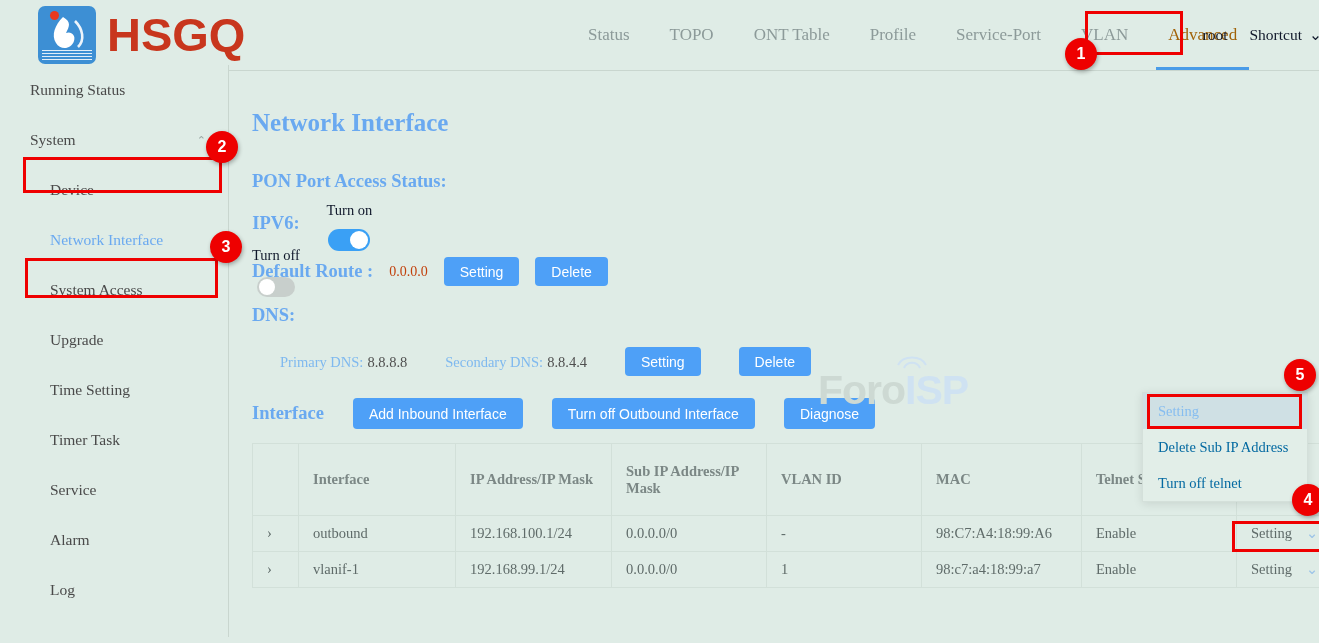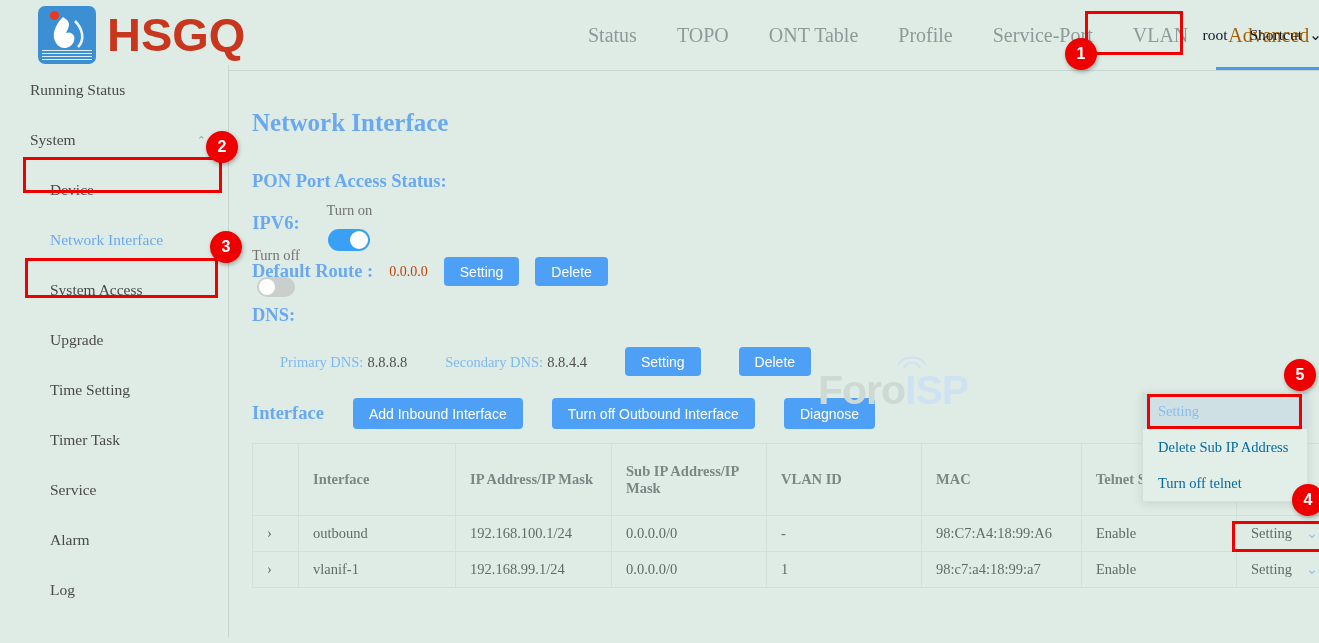--- a/index.html
+++ b/index.html
@@ -41,21 +41,21 @@
     font-size: 47px; letter-spacing: 0px;
     font-family: "Liberation Sans", sans-serif;
     line-height: 48px;
   }
   .nav {
     position: absolute; left: 548px; top: 0; height: 70px;
     display: flex; align-items: center;
   }
   .nav-item {
     padding: 0 20px; height: 70px; display: flex; align-items: center;
-    color: #8c9a99; font-size: 20px; cursor: pointer; white-space: nowrap;
+    color: #8c9a99; font-size: 17px; cursor: pointer; white-space: nowrap;
   }
   .nav-item.active { color: #a16207; position: relative; }
   .nav-item.active::after {
     content: ""; position: absolute; left: 8px; right: 8px; bottom: 0;
     height: 3px; background: #4a9ce8;
   }
   .header-right {
     position: absolute; right: 8px; top: 0; height: 70px;
     display: flex; align-items: center; gap: 4px;
   }
@@ -90,21 +90,21 @@
   }
   .row-label { color: #6aa9f0; font-weight: bold; font-size: 18.5px; }
   .pon-row {
     position: absolute; left: 22px; top: 100px;
     display: flex; align-items: center; gap: 10px; flex-direction: column;
   }
   .ipv6-row {
     position: absolute; left: 22px; top: 142px;
     display: flex; align-items: center; gap: 13px; flex-direction: column;
   }
-  .toggle-label { color: #737373; font-size: 14.5px; }
+  .toggle-label { color: #0f172a; font-size: 14.5px; }
   .switch {
     width: 42px; height: 22px; border-radius: 11px; position: relative;
     cursor: pointer; flex: none;
   }
   .switch.on { background: #3aa0f5; }
   .switch.off { background: #c8cfcc; }
   .switch .knob {
     position: absolute; top: 2px; width: 18px; height: 18px;
     border-radius: 50%; background: #fff;
   }

